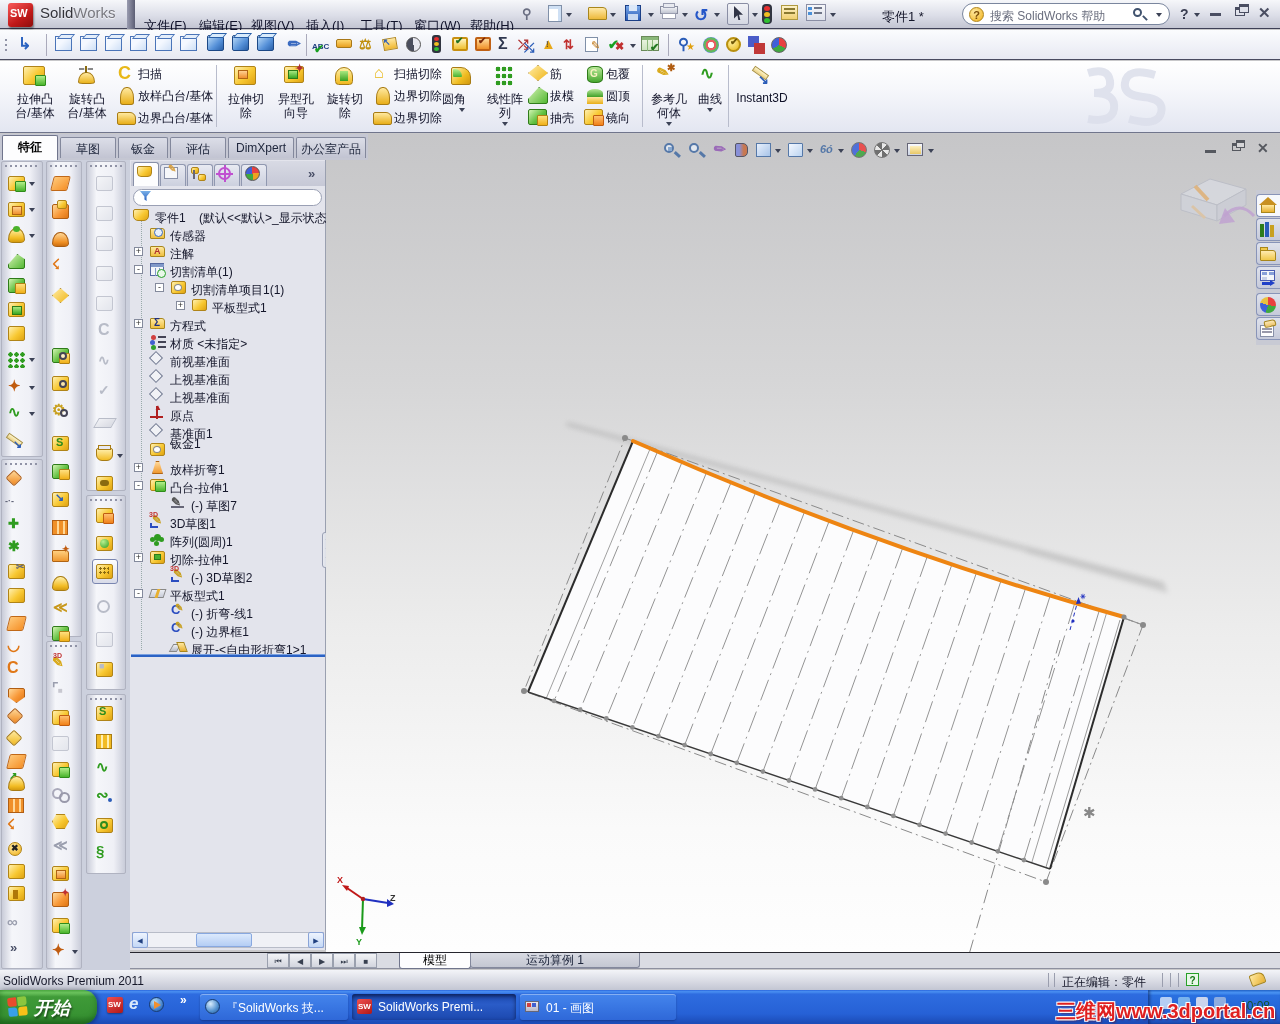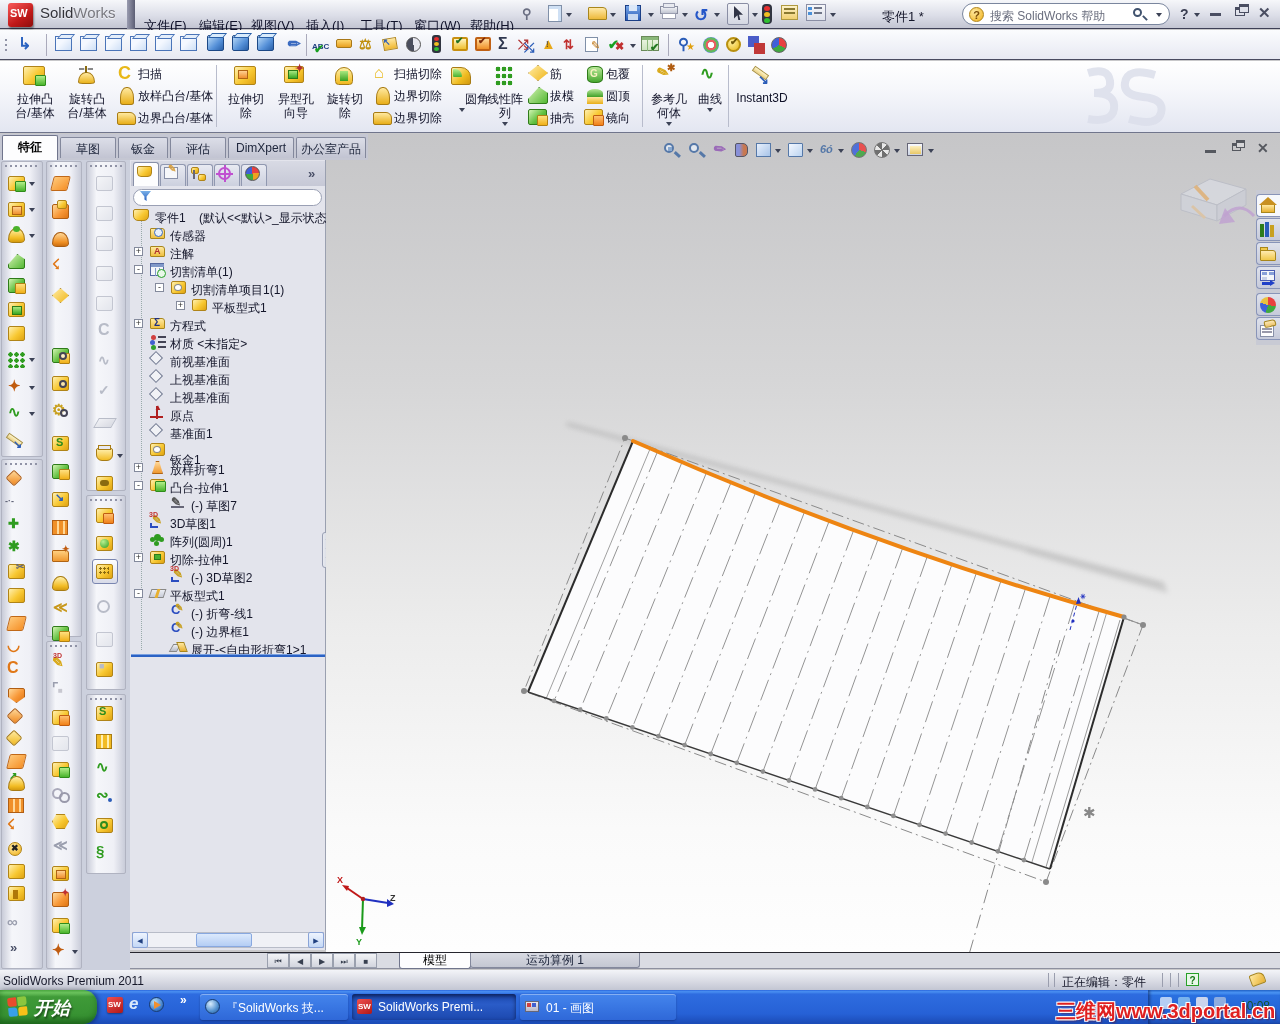--- a/index.html
+++ b/index.html
@@ -335,21 +335,21 @@
         <div style="position:absolute;left:0;top:2px;width:18px;height:16px">
           <div style="position:absolute;left:1px;top:3px;width:19px;height:13px;background:linear-gradient(#ffe9a0,#e8ae18);border:1px solid #a87c14;border-radius:2px 6px 2px 2px"></div>
         </div>
         <div style="position:absolute;left:22px;top:3px;font-size:12px;color:#101228;white-space:nowrap">边界切除</div>
       </div>
 <div class="ab" style="left:442px;top:2px;width:40px;height:68px">
         <div style="position:absolute;left:8px;top:3px;width:24px;height:22px">
           <div style="position:absolute;left:1px;top:1px;width:20px;height:18px;background:linear-gradient(135deg,#fff2b0,#f0bc20 60%,#d09810);border:1px solid #a87c14;border-radius:2px 10px 2px 2px"></div>
           <div style="position:absolute;left:3px;top:3px;width:9px;height:8px;background:linear-gradient(#b8f090,#48b030);border-radius:1px 7px 1px 1px"></div>
         </div>
-        <div style="position:absolute;left:15px;top:28px;width:40px;text-align:center;font-size:12px;color:#101228">圆角</div>
+        <div style="position:absolute;left:0;top:28px;width:40px;text-align:left;font-size:12px;color:#101228">圆角</div>
         <div class="dar" style="left:17px;top:45px"></div>
       </div>
 <div class="ab" style="left:484px;top:2px;width:42px;height:68px">
         <div style="position:absolute;left:9px;top:3px;width:24px;height:22px">
           <div style="position:absolute;left:2px;top:0;width:18px;height:20px;background-image:radial-gradient(circle at 3px 3px,#2f9c20 2.2px,transparent 2.6px);background-size:6px 7px"></div>
         </div>
         <div style="position:absolute;left:0;top:28px;width:42px;text-align:center;font-size:12px;color:#101228">线性阵</div>
         <div style="position:absolute;left:0;top:42px;width:42px;text-align:center;font-size:12px;color:#101228">列</div>
         <div class="dar" style="left:18px;top:59px"></div>
       </div>
@@ -636,21 +636,21 @@
 <div class="ab" style="left:151px;top:389px;width:10px;height:10px;border:1.5px solid #707890;transform:rotate(45deg);background:rgba(255,255,255,.5)"></div>
 <div class="trow" style="left:170px;top:390px">上视基准面</div>
 <div class="ab" style="left:156px;top:406px;width:2px;height:13px;background:#b02020"></div>
     <div class="ab" style="left:150px;top:416px;width:13px;height:2px;background:#b02020"></div>
     <div class="glyph" style="left:154px;top:403px;font-size:8px;color:#b02020">▲</div>
 <div class="trow" style="left:170px;top:408px">原点</div>
 <div class="ab" style="left:151px;top:425px;width:10px;height:10px;border:1.5px solid #707890;transform:rotate(45deg);background:rgba(255,255,255,.5)"></div>
 <div class="trow" style="left:170px;top:426px">基准面1</div>
 <div class="i ybox" style="left:150px;top:443px;width:15px;height:13px"></div>
     <div class="ab" style="left:153px;top:446px;width:8px;height:7px;border-radius:50%;background:#fff;border:1px solid #888"></div>
-<div class="trow" style="left:170px;top:452px">钣金1</div>
+<div class="trow" style="left:170px;top:436px">钣金1</div>
 <div class="pm" style="left:134px;top:463px">+</div>
 <div class="ab" style="left:152px;top:461px;width:11px;height:13px;background:linear-gradient(#ffd898,#ef9830);border:1px solid #b06414;clip-path:polygon(35% 0,65% 0,100% 100%,0 100%)"></div>
 <div class="trow" style="left:170px;top:462px">放样折弯1</div>
 <div class="pm" style="left:134px;top:481px">-</div>
 <div class="i ygbox" style="left:150px;top:479px;width:15px;height:12px"></div>
 <div class="trow" style="left:170px;top:480px">凸台-拉伸1</div>
 <div class="glyph" style="left:171px;top:495px;font-size:12px;color:#555">✎</div>
     <div class="ab" style="left:171px;top:506px;width:13px;height:2px;background:#667"></div>
 <div class="trow" style="left:191px;top:498px">(-) 草图7</div>
 <div class="glyph" style="left:152px;top:513px;font-size:12px;color:#c8a020">✎</div>

